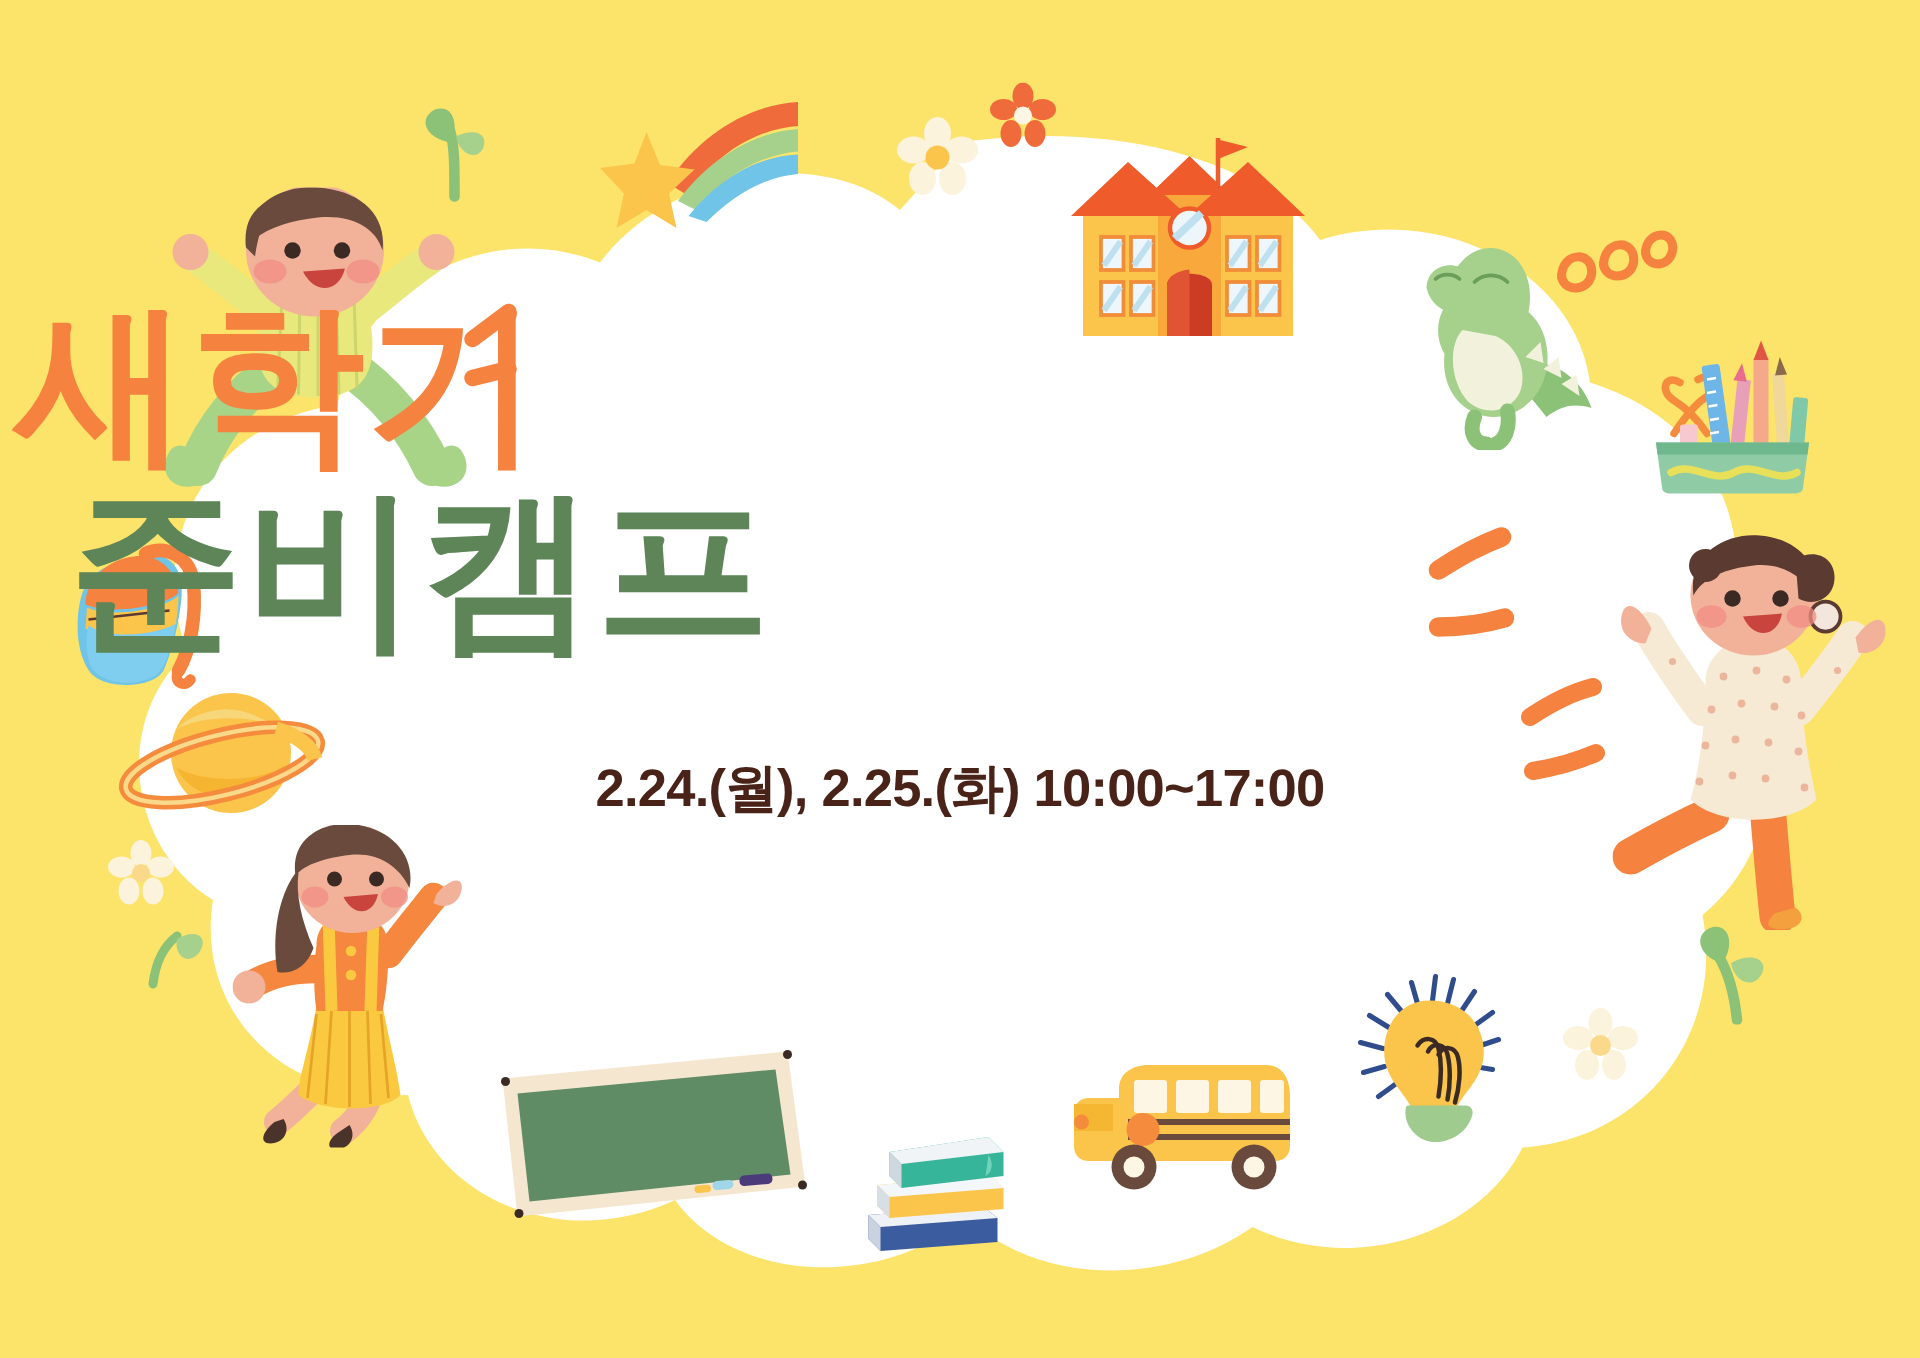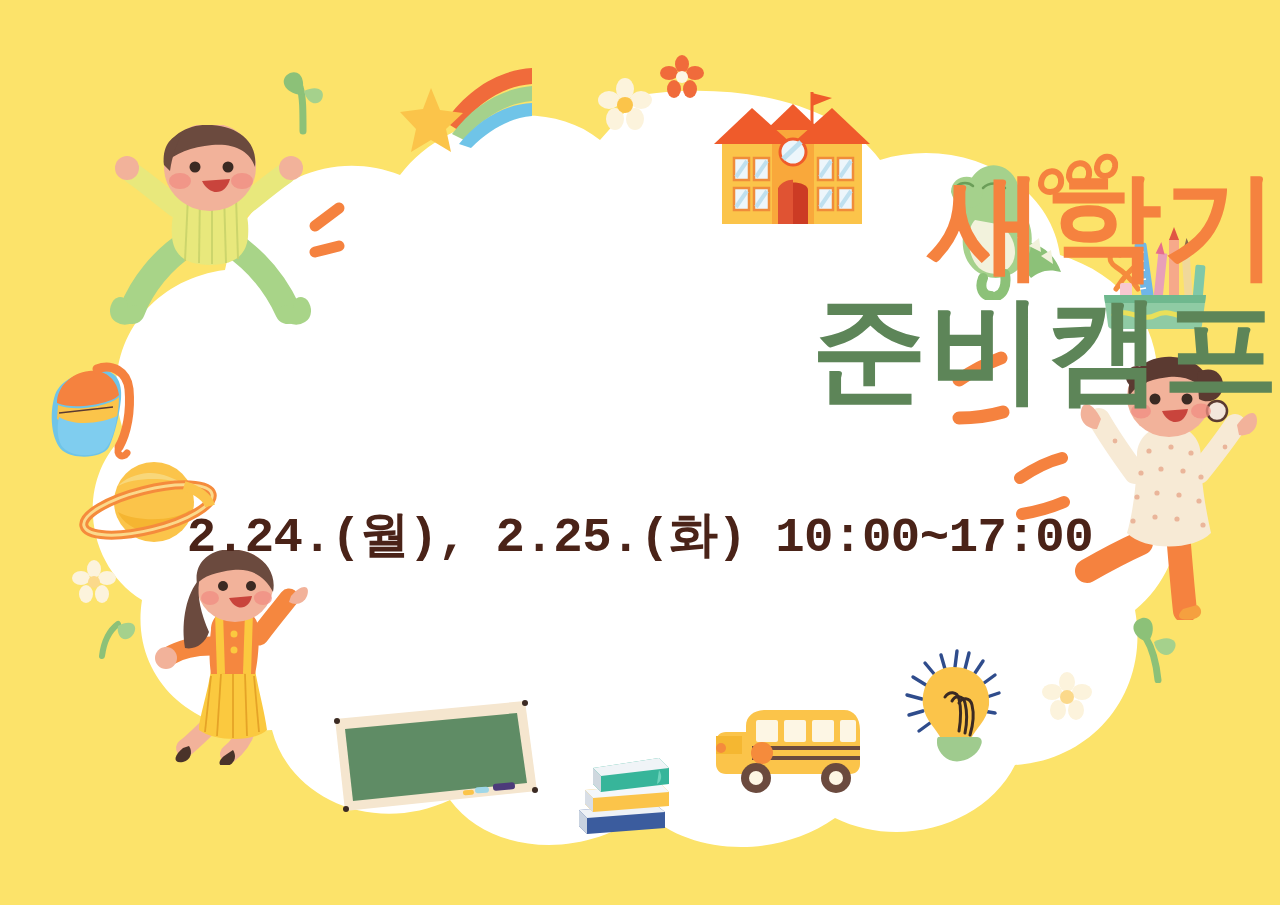--- a/index.html
+++ b/index.html
@@ -16,22 +16,22 @@
     background:#FCE36A;
     overflow:hidden;
   }
   
   #cloud-shape{
     position:absolute;left:0;top:0;width:1280px;height:905px;
     pointer-events:none;
   }
   
   #title-block{
-    position:absolute;left:0;top:166px;width:1280px;
-    text-align:right;z-index:30;
+    position:absolute;left:0;top:196px;width:1280px;
+    text-align:left;z-index:30;
   }
   .title-line{
     font-family:"Liberation Sans","DejaVu Sans",sans-serif;
     font-weight:bold;
     letter-spacing:.01em;
     line-height:1.02;
     margin:0;
     white-space:nowrap;
   }
   #title-line-1{
@@ -50,21 +50,21 @@
     position:absolute;left:0;top:502px;width:1280px;
     text-align:center;z-index:30;
   }
   .info-line{
     font-family:"Liberation Sans","DejaVu Sans",sans-serif;
     font-weight:bold;
     color:#4A2318;
     margin:0;
     white-space:nowrap;
   }
-  #info-line-date{font-size:49px;letter-spacing:-.5px;font-family:Liberation Mono, monospace;}
+  #info-line-date{font-size:35px;letter-spacing:-.5px;}
   #info-line-place{font-size:47px;margin-top:24px;letter-spacing:-.5px;}
   
   .deco{position:absolute;z-index:20;}
 </style>
 </head>
 <body>
 
 <div id="poster">
 
   <svg id="cloud-shape" viewBox="0 0 1280 905" xmlns="http://www.w3.org/2000/svg">

